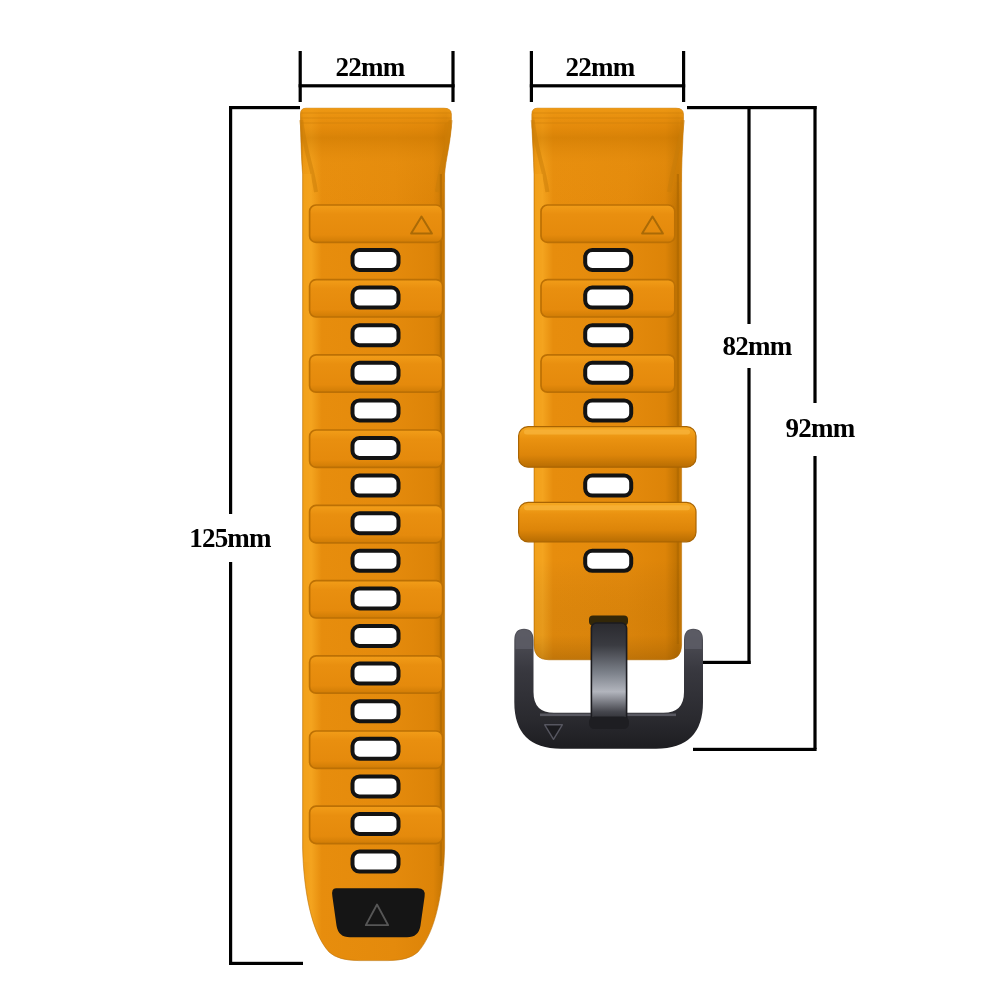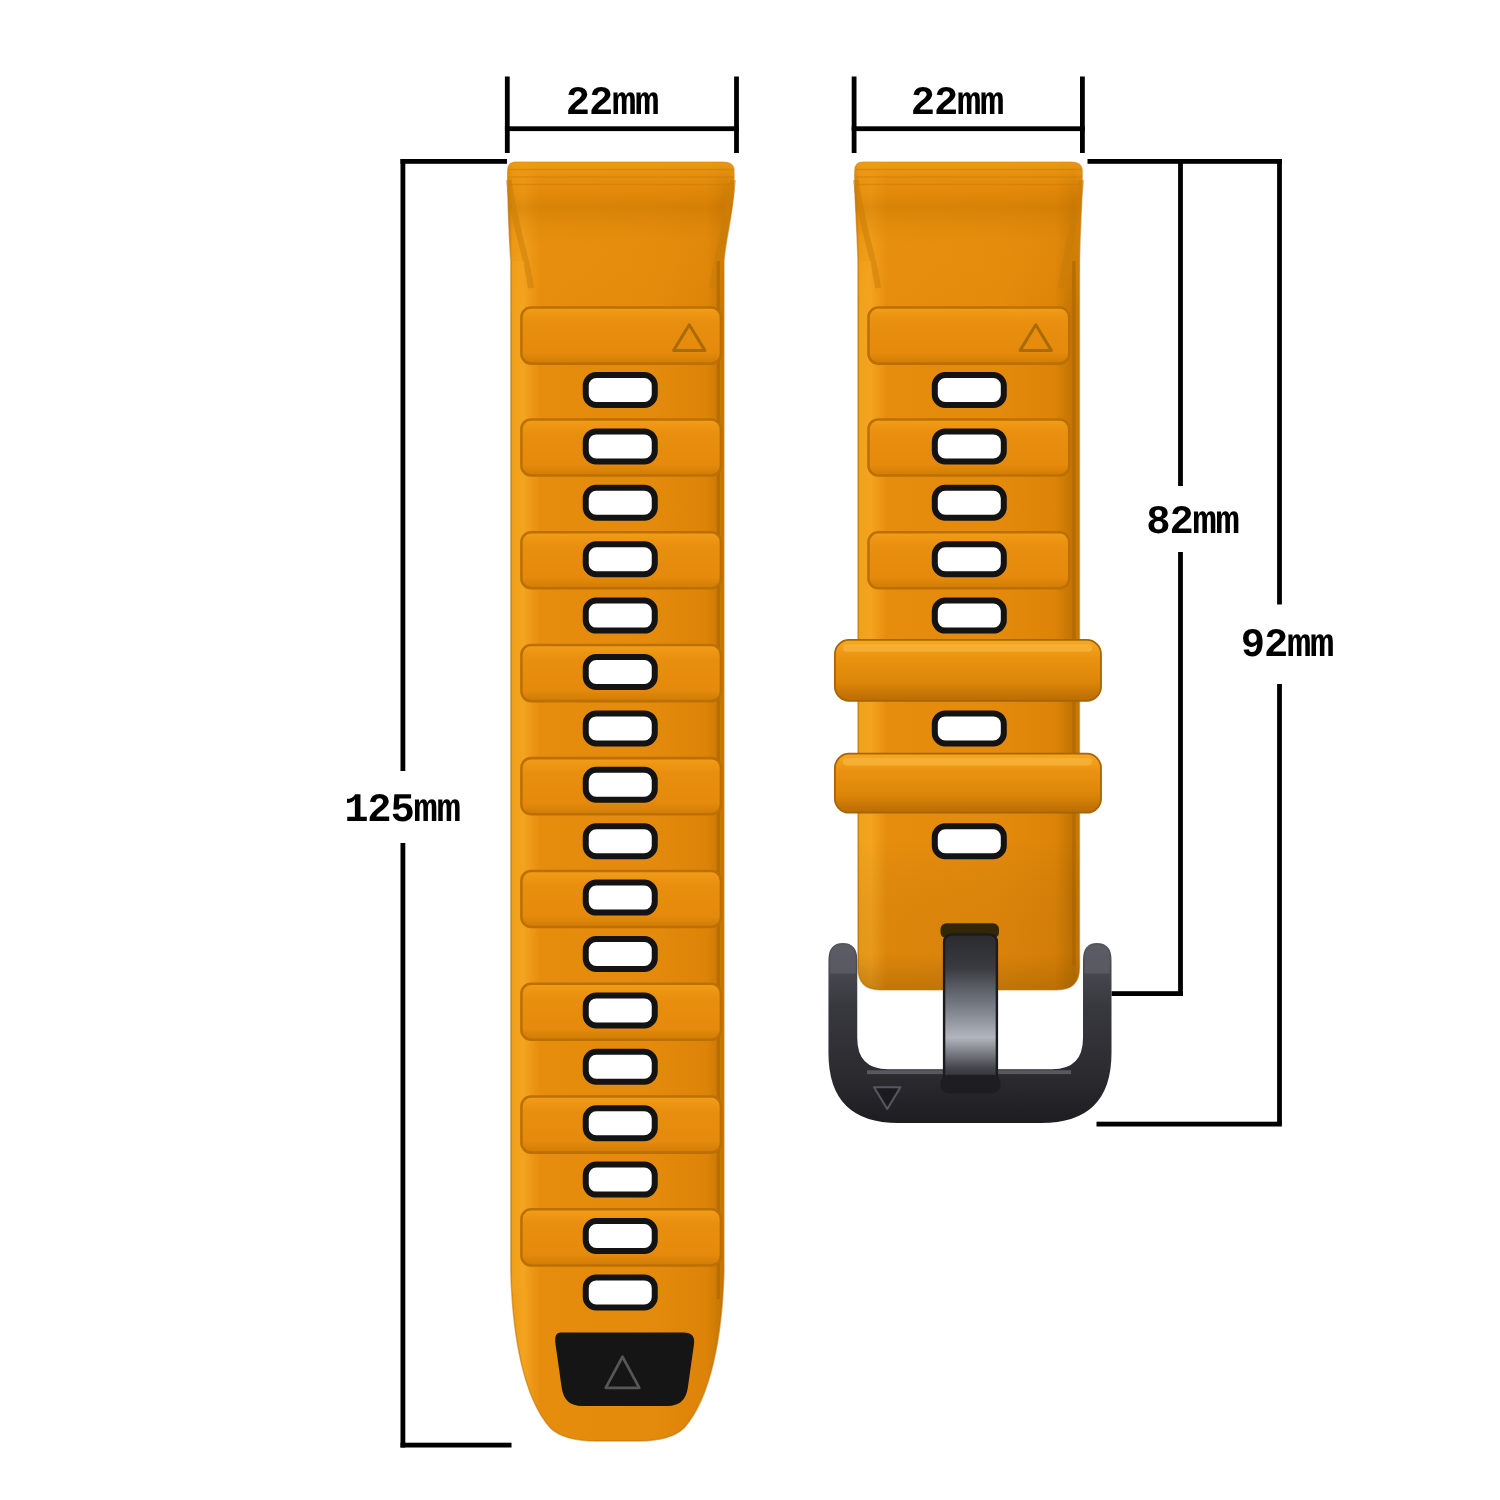--- a/index.html
+++ b/index.html
@@ -1,16 +1,16 @@
 <!DOCTYPE html>
 <html><head>
 <meta charset="utf-8">
 <style>
 html,body{margin:0;padding:0;background:#fff;}
-#stage{width:900px;height:1000px;position:relative;font-family:Liberation Mono, monospace;margin-left:38px;}
+#stage{width:900px;height:1000px;position:relative;font-family:Liberation Serif, serif;}
 </style>
 </head>
 <body>
 <div id="stage">
 <svg width="1000" height="1000" viewBox="0 0 1000 1000">
 <defs>
   <linearGradient id="strapH" x1="0" y1="0" x2="1" y2="0">
     <stop offset="0" stop-color="#b66d03"></stop>
     <stop offset="0.02" stop-color="#ef9c16"></stop>
     <stop offset="0.07" stop-color="#f4a41f"></stop>

